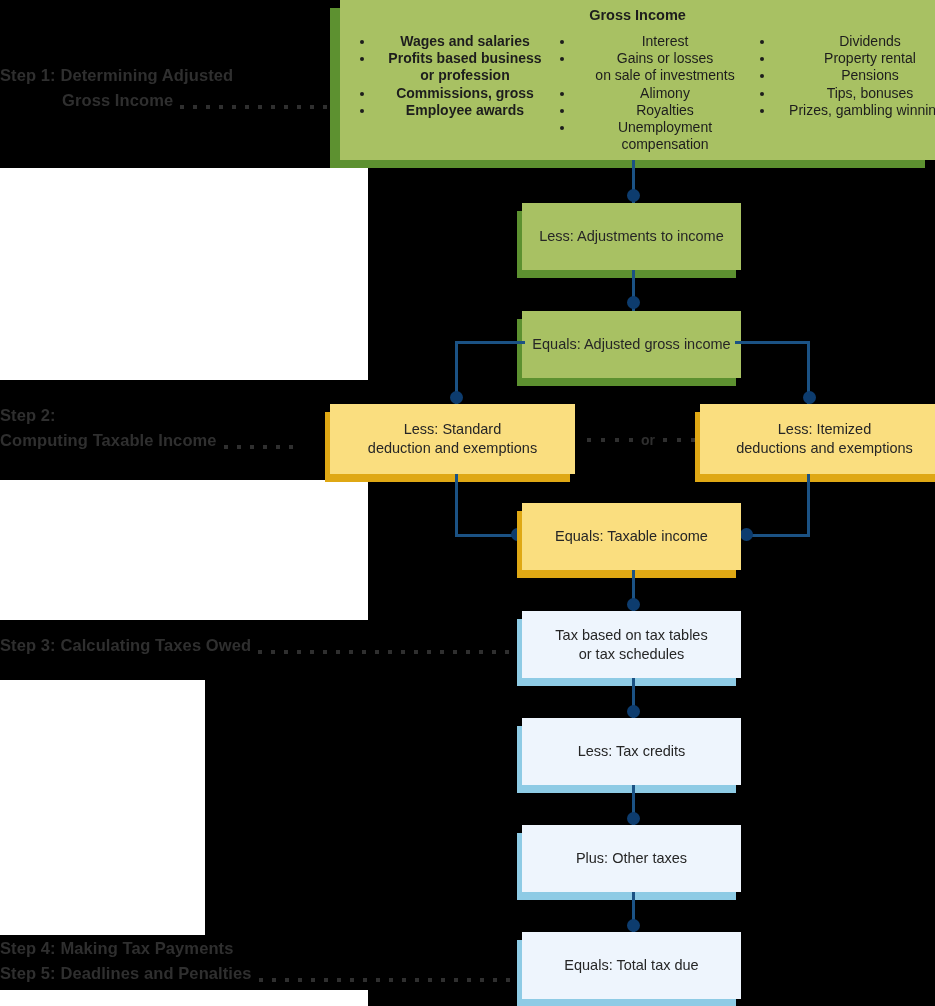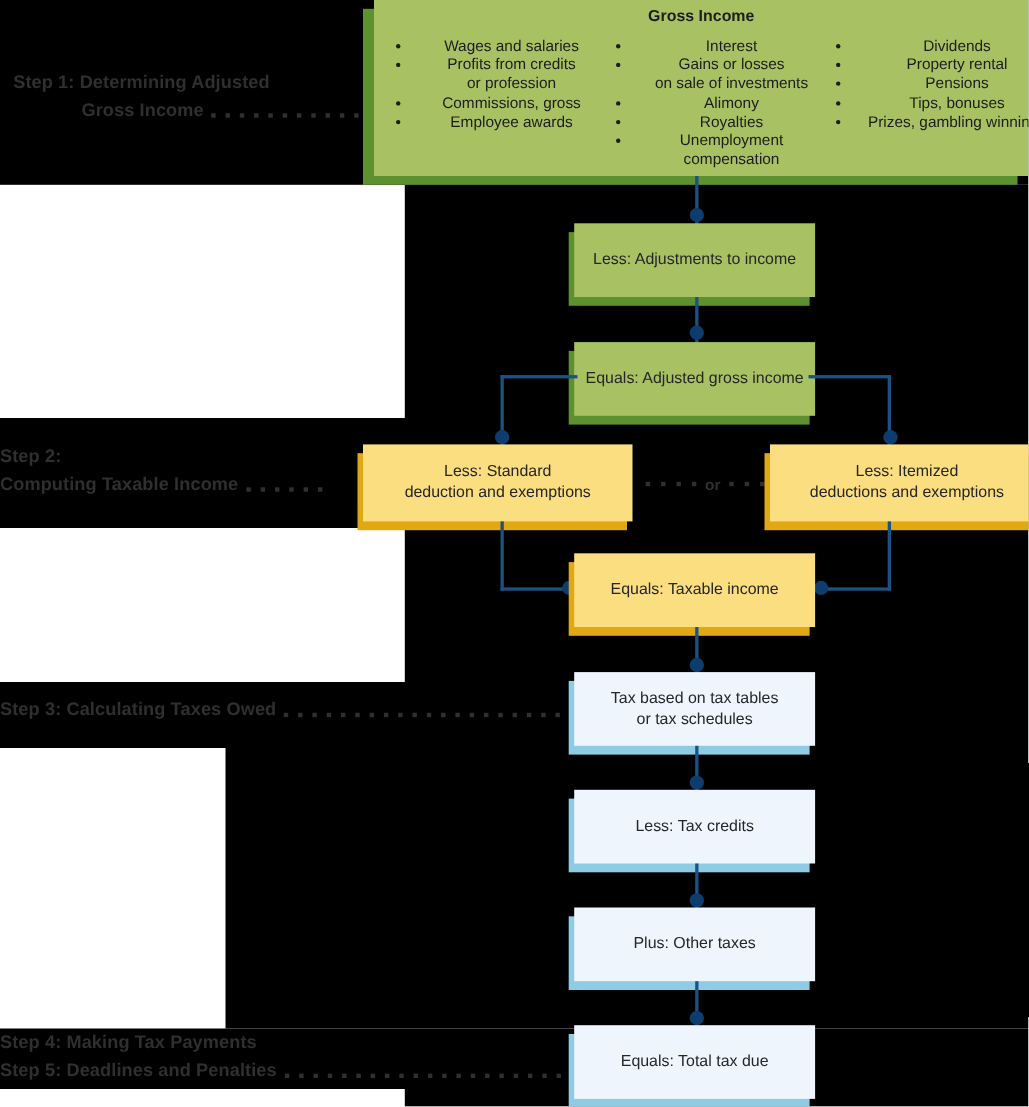--- a/index.html
+++ b/index.html
@@ -62,21 +62,21 @@
   .blue  .face{background:#eef5fd;}
 
   
   .gi-face{display:block!important;padding:6px 18px 10px 18px;}
   .gi-title{
     text-align:center;font-weight:bold;font-size:14.5px;color:#1d1d1d;
     margin:0 0 8px 0;
   }
   .gi-cols{display:flex;gap:0;}
   .gi-col{flex:0 0 auto;}
-  .gi-col.c1{width:200px;}
+  .gi-col.c1{width:200px;font-weight:bold;}
   .gi-col.c2{width:200px;}
   .gi-col.c3{width:210px;}
   .gi-col ul{list-style:none;margin:0;padding:0;}
   .gi-col li{
     position:relative;
     padding-left:14px;
     font-size:14px;
     line-height:17.2px;
     color:#1d1d1d;
     margin-bottom:0;
@@ -115,21 +115,21 @@
 
   <div class="plate" style="left:0;top:0;width:935px;height:168px;"></div>
   <div class="plate" style="left:368px;top:168px;width:567px;height:212px;"></div>
   <div class="plate" style="left:0;top:380px;width:935px;height:100px;"></div>
   <div class="plate" style="left:368px;top:480px;width:567px;height:140px;"></div>
   <div class="plate" style="left:0;top:620px;width:935px;height:60px;"></div>
   <div class="plate" style="left:205px;top:680px;width:730px;height:255px;"></div>
   <div class="plate" style="left:0;top:935px;width:935px;height:55px;"></div>
   <div class="plate" style="left:368px;top:990px;width:567px;height:16px;"></div>
 
-  <div class="step-label" style="left:0px;top:63px;padding-left:12px;">
+  <div class="step-label" style="left:0px;top:63px;">
     <span class="ln">Step 1: Determining Adjusted</span>
     <span class="ln ind"><span>Gross Income</span><span class="leader"><i></i><i></i><i></i><i></i><i></i><i></i><i></i><i></i><i></i><i></i><i></i><i></i><i></i></span></span>
   </div>
 
   <div class="step-label" style="left:0px;top:403px;">
     <span class="ln">Step 2:</span>
     <span class="ln"><span>Computing Taxable Income</span><span class="leader"><i></i><i></i><i></i><i></i><i></i><i></i></span></span>
   </div>
 
   <div class="step-label" style="left:0px;top:633px;">
@@ -143,21 +143,21 @@
 
   <div class="box green" style="left:330px;top:0px;width:605px;height:168px;">
     <div class="shadow" style="left:0;top:8px;width:595px;height:160px;"></div>
     <div class="face gi-face" style="left:10px;top:0px;width:595px;height:160px;">
       <div class="gi-title">Gross Income</div>
       <div class="gi-cols">
 
         <div class="gi-col c1">
           <ul>
             <li><span>Wages and salaries</span></li>
-            <li><span>Profits from credits</span><span class="cont">or profession</span></li>
+            <li><span>Profits based business</span><span class="cont">or profession</span></li>
             <li><span>Commissions, gross</span></li>
             <li><span>Employee awards</span></li>
           </ul>
         </div>
 
         <div class="gi-col c2">
           <ul>
             <li><span>Interest</span></li>
             <li><span>Gains or losses</span><span class="cont">on sale of investments</span></li>
             <li><span>Alimony</span></li>

